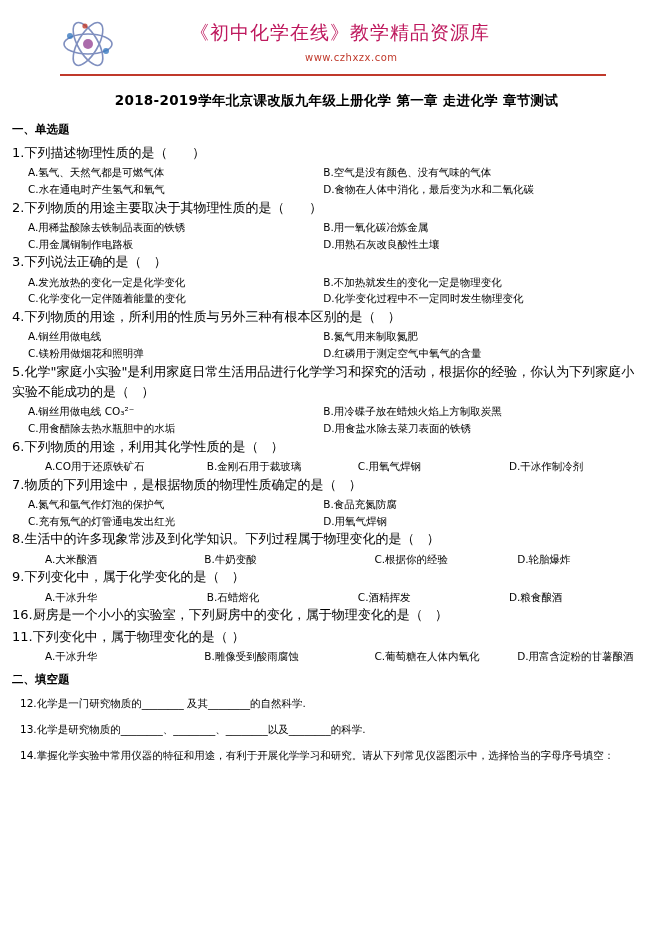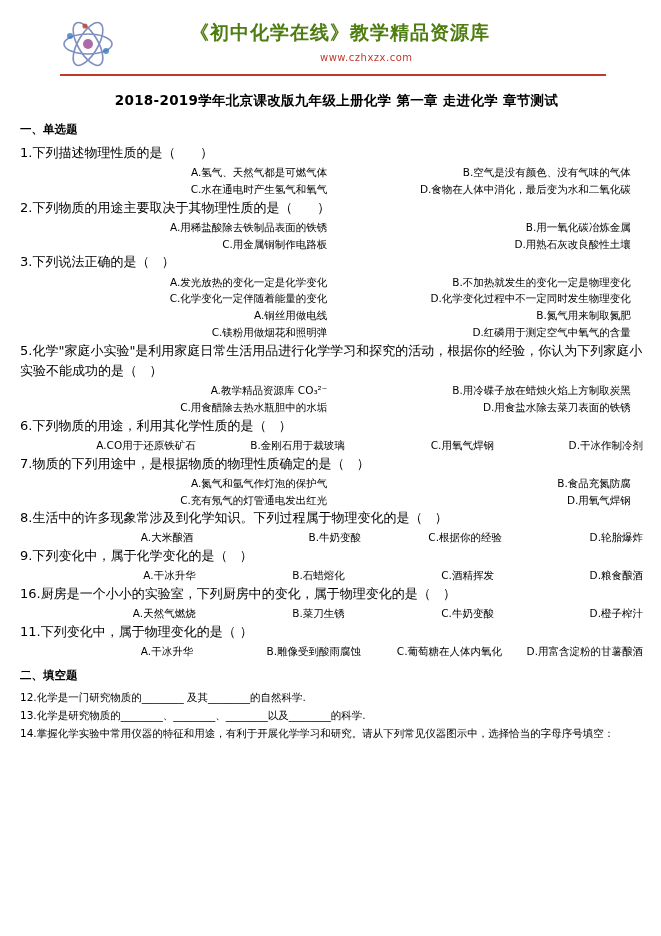--- a/index.html
+++ b/index.html
@@ -35,48 +35,48 @@
     left: 0;
     top: 2px;
     width: 56px;
     height: 48px;
   }
   .banner-text {
     position: absolute;
     left: 130px;
     top: 2px;
     font-family: "DejaVu Serif", "Liberation Serif", serif;
-    font-weight: bold;
+    font-weight: normal;
     font-size: 19px;
-    color: #4d7c0f;
+    color: #be185d;
     letter-spacing: 1px;
     white-space: nowrap;
   }
   .banner-url {
     position: absolute;
-    left: 260px;
+    left: 245px;
     top: 34px;
     font-size: 10px;
     color: #c0392b;
     letter-spacing: 0.5px;
   }
 
   
   .doc-title {
     margin: 16px 0 12px 0;
     text-align: center;
     font-family: "DejaVu Sans", "Liberation Sans", sans-serif;
     font-weight: bold;
     font-size: 13.5px;
     letter-spacing: 0.3px;
     padding-left: 12px;
   }
 
   .content {
-    padding: 0 18px 0 20px;
+    padding: 0 18px 0 12px;
   }
 
   .section-head {
     font-weight: bold;
     font-size: 11.5px;
     margin: 8px 0 6px 0;
   }
 
   .q {
     font-size: 13px;
@@ -86,42 +86,41 @@
   .q-stem {
     white-space: pre-wrap;
   }
 
   
   .opts {
     display: flex;
     font-size: 10.5px;
     line-height: 1.6;
     padding-left: 16px;
-    text-align: right;
   }
   .opts.two > div { width: 50%; }
   .opts.two > div:first-child { width: 48%; }
   .opts.four > div { width: 25%; margin-left: 17px; }
   .opts.four > div:first-child { width: 27%; }
   .opts.four-tight > div:nth-child(1) { width: 26%; }
   .opts.four-tight > div:nth-child(2) { width: 28%; }
   .opts.four-tight > div:nth-child(3) { width: 23%; }
   .opts.four-tight > div:nth-child(4) { width: 23%; }
 
   .opt { white-space: nowrap; }
 
   .fill {
     font-size: 10.5px;
     line-height: 1.7;
-    margin: 0;
+    margin: 8px;
   }
   .fill-wrap {
     font-size: 10.5px;
     line-height: 1.7;
-    margin: 0;
+    margin: 8px;
   }
 </style>
 </head>
 <body>
 
 <div class="page">
 
   <div class="banner">
     <div class="banner-logo">
       <svg width="56" height="48" viewBox="0 0 56 48">
@@ -174,34 +173,35 @@
         <div class="opt">A.发光放热的变化一定是化学变化</div>
         <div class="opt">B.不加热就发生的变化一定是物理变化</div>
       </div>
       <div class="opts two">
         <div class="opt">C.化学变化一定伴随着能量的变化</div>
         <div class="opt">D.化学变化过程中不一定同时发生物理变化</div>
       </div>
     </div>
 
     <div>
+      <p class="q q-stem">4.下列物质的用途，所利用的性质与另外三种有根本区别的是（   ）</p>
       <div class="opts two">
         <div class="opt">A.铜丝用做电线</div>
         <div class="opt">B.氮气用来制取氮肥</div>
       </div>
       <div class="opts two">
         <div class="opt">C.镁粉用做烟花和照明弹</div>
         <div class="opt">D.红磷用于测定空气中氧气的含量</div>
       </div>
     </div>
 
     <div>
       <p class="q q-stem">5.化学"家庭小实验"是利用家庭日常生活用品进行化学学习和探究的活动，根据你的经验，你认为下列家庭小实验不能成功的是（   ）</p>
       <div class="opts two">
-        <div class="opt">A.教学精品资源库 CO₃²⁻</div>
+        <div class="opt">A.铜丝用做电线 CO₃²⁻</div>
         <div class="opt">B.用冷碟子放在蜡烛火焰上方制取炭黑</div>
       </div>
       <div class="opts two">
         <div class="opt">C.用食醋除去热水瓶胆中的水垢</div>
         <div class="opt">D.用食盐水除去菜刀表面的铁锈</div>
       </div>
     </div>
 
     <div>
       <p class="q q-stem">6.下列物质的用途，利用其化学性质的是（   ）</p>
@@ -240,26 +240,20 @@
       <div class="opts four">
         <div class="opt">A.干冰升华</div>
         <div class="opt">B.石蜡熔化</div>
         <div class="opt">C.酒精挥发</div>
         <div class="opt">D.粮食酿酒</div>
       </div>
     </div>
 
     <div>
       <p class="q q-stem">16.厨房是一个小小的实验室，下列厨房中的变化，属于物理变化的是（   ）</p>
-      <div class="opts four">
-        <div class="opt">A.天然气燃烧</div>
-        <div class="opt">B.菜刀生锈</div>
-        <div class="opt">C.牛奶变酸</div>
-        <div class="opt">D.橙子榨汁</div>
-      </div>
     </div>
 
     <div>
       <p class="q q-stem">11.下列变化中，属于物理变化的是（ ）</p>
       <div class="opts four four-tight">
         <div class="opt">A.干冰升华</div>
         <div class="opt">B.雕像受到酸雨腐蚀</div>
         <div class="opt">C.葡萄糖在人体内氧化</div>
         <div class="opt">D.用富含淀粉的甘薯酿酒</div>
       </div>

